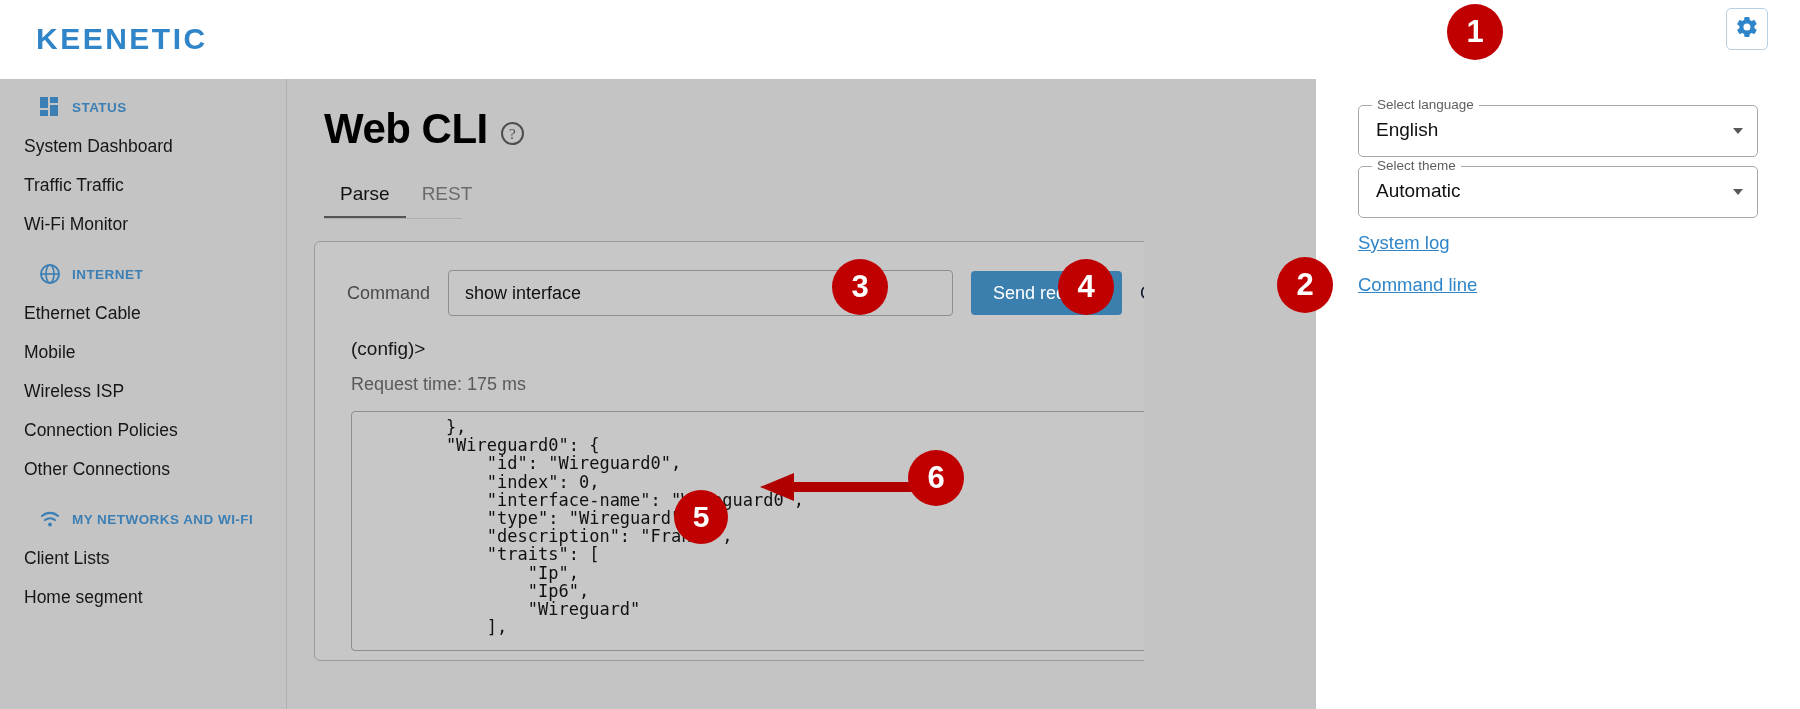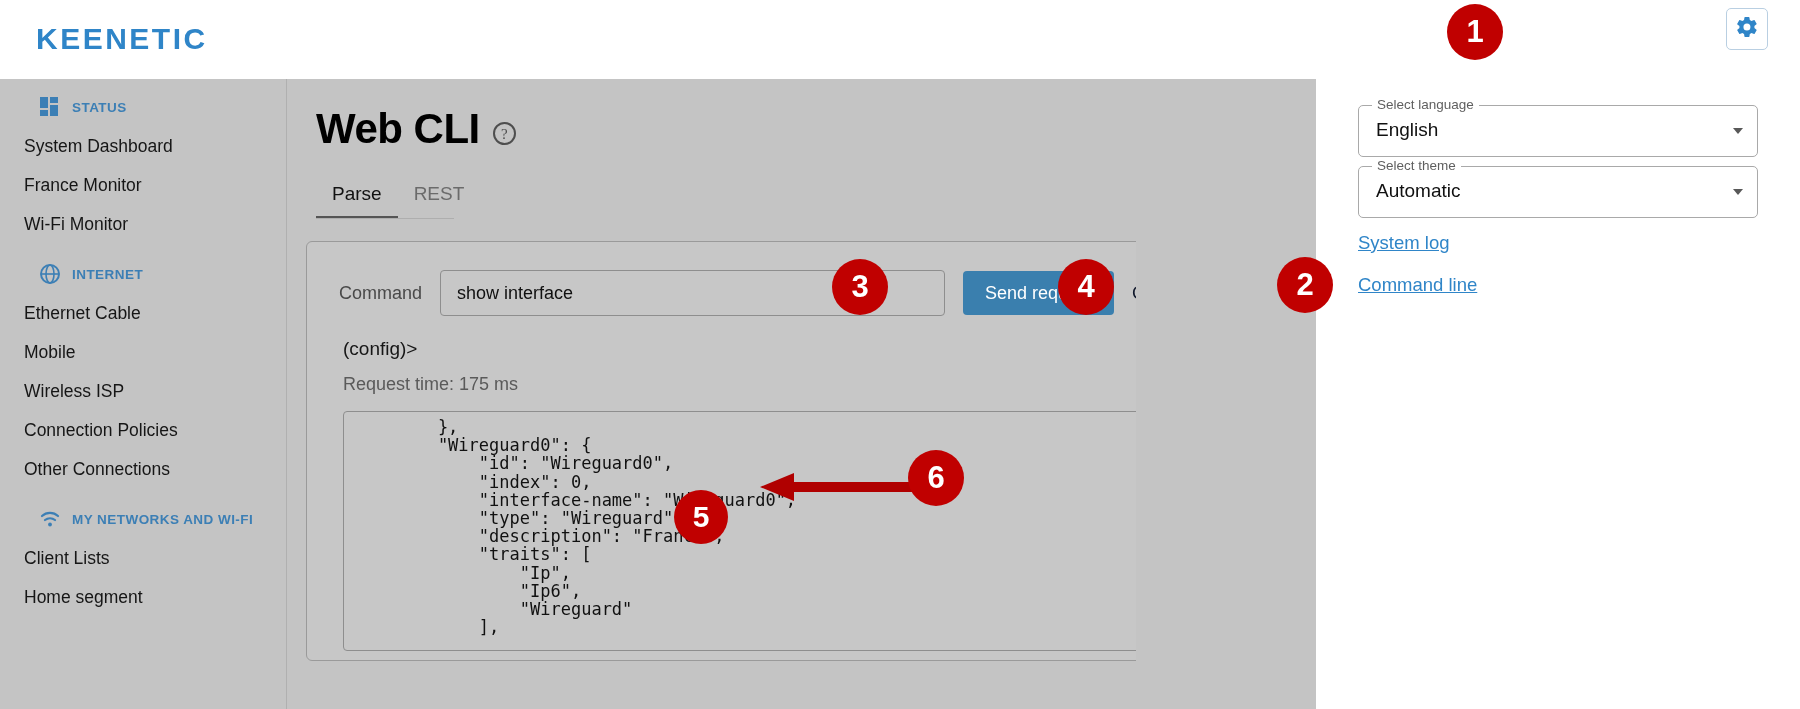--- a/index.html
+++ b/index.html
@@ -50,21 +50,21 @@
   .side-item {
     padding: 9px 0 9px 24px;
     font-size: 17.5px;
     color: #161616;
     cursor: pointer;
   }
   .ico { width: 20px; height: 20px; display: block; flex: 0 0 20px; }
 
   
   .main {
-    position: absolute; left: 284px; top: 79px;
+    position: absolute; left: 292px; top: 79px;
     width: 852px; height: 630px;
     overflow: hidden;
   }
   .page-title-row {
     display: flex; align-items: center; gap: 13px;
     margin: 26px 0 0 32px;
   }
   .page-title {
     font-size: 42px; font-weight: bold; color: #000;
     letter-spacing: -0.5px;
@@ -219,21 +219,21 @@
           <svg width="20" height="20" viewBox="0 0 20 20">
               <rect x="0" y="0" width="8" height="11" fill="#3c7fb5"></rect>
               <rect x="10" y="0" width="8" height="6" fill="#3c7fb5"></rect>
               <rect x="0" y="13" width="8" height="6" fill="#3c7fb5"></rect>
               <rect x="10" y="8" width="8" height="11" fill="#3c7fb5"></rect>
             </svg>
         </span>
         <span class="sec-label">STATUS</span>
       </div>
       <div class="side-item">System Dashboard</div>
-      <div class="side-item">France Monitor</div>
+      <div class="side-item">Traffic Traffic</div>
       <div class="side-item">Wi-Fi Monitor</div>
 
       <div class="side-section" style="margin-top:10px;">
         <span class="ico">
           <svg width="20" height="20" viewBox="0 0 20 20">
               <circle cx="10" cy="10" r="9" fill="none" stroke="#3c7fb5" stroke-width="2"></circle>
               <ellipse cx="10" cy="10" rx="4" ry="9" fill="none" stroke="#3c7fb5" stroke-width="1.6"></ellipse>
               <line x1="1" y1="10" x2="19" y2="10" stroke="#3c7fb5" stroke-width="1.6"></line>
             </svg>
         </span>

